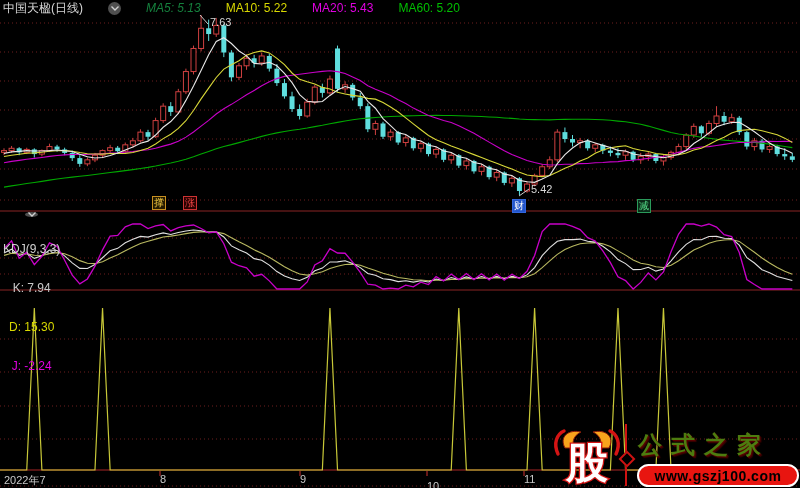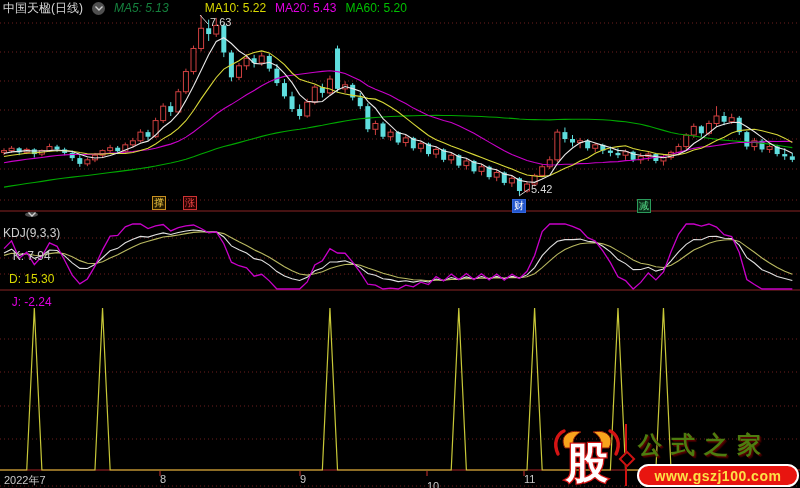--- a/index.html
+++ b/index.html
@@ -1,38 +1,38 @@
 <!DOCTYPE html>
 <html><head>
 <meta charset="utf-8">
 <style>
   html,body{margin:0;padding:0;background:#111;}
   #stage{position:relative;width:800px;height:488px;background:#000;overflow:hidden;
          font-family:"Liberation Sans","DejaVu Sans",sans-serif;}
   #chart-svg{position:absolute;left:0;top:0;}
-  .phdr{position:absolute;height:14px;display:flex;align-items:center;gap:9px;
+  .phdr{position:absolute;height:14px;display:flex;align-items:center;gap:25px;
         font-size:12px;line-height:14px;white-space:nowrap;z-index:5;}
   .picon{display:inline-flex;align-items:center;justify-content:center;
          width:13px;height:13px;border-radius:50%;background:#4f4f4f;}
   .picon svg{display:block;}
   .axlbl{position:absolute;font-size:11px;color:#c8c8c8;z-index:4;}
   .badge{position:absolute;width:12px;height:12px;font-size:10px;line-height:12px;
          text-align:center;border:1px solid;z-index:4;}
   .anno{position:absolute;font-size:11px;color:#d8d8d8;z-index:4;}
   
   #wm{position:absolute;left:552px;top:424px;width:246px;height:62px;z-index:9;}
   #wm-divider{position:absolute;left:73px;top:0;width:2px;height:62px;background:#cf1212;}
   #wm-diamond{position:absolute;left:69px;top:29px;width:8px;height:8px;border:2px solid #cf1212;
               background:#000;transform:rotate(45deg);}
   #wm-title{position:absolute;left:86px;top:5px;width:160px;font-family:Liberation Serif, serif;
             font-weight:bold;font-size:24px;color:#4d7c0f;letter-spacing:9px;
             text-shadow:1px 1px 0 #5a0000,2px 2px 1px #3a0000;white-space:nowrap;}
   #wm-pill{position:absolute;left:85px;top:40px;width:158px;height:19px;background:#e81510;
            border:2px solid #fff;border-radius:12px;display:flex;align-items:center;justify-content:center;
-           font-weight:bold;font-size:14px;color:#fde047;letter-spacing:0.5px;}
+           font-weight:bold;font-size:14px;color:#000000;letter-spacing:0.5px;}
   #wm-logo{position:absolute;left:0px;top:4px;}
 </style>
 </head>
 <body>
 
 <div id="stage">
   <svg id="chart-svg" width="800" height="488">
       <g>
         <line x1="0" y1="23" x2="800" y2="23" stroke="#6e1e1e" stroke-width="1" stroke-dasharray="1 3"></line>
         <line x1="0" y1="52" x2="800" y2="52" stroke="#6e1e1e" stroke-width="1" stroke-dasharray="1 3"></line>
@@ -294,21 +294,21 @@
     </svg>
 
   <div class="phdr" style="left:3px;top:1px;">
     <span style="color:#d8d8d8;">中国天楹(日线)</span>
     <span class="picon">
         <svg width="8" height="5">
           <polyline points="0.5,0.5 4,4 7.5,0.5" fill="none" stroke="#cfcfcf" stroke-width="1.4"></polyline>
         </svg>
       </span>
     <span style="color:#15803d;font-style:italic;">MA5: 5.13</span>
-    <span style="color:#d8d800;margin-left:27px;">MA10: 5.22</span>
+    <span style="color:#d8d800;">MA10: 5.22</span>
     <span style="color:#e000e0;">MA20: 5.43</span>
     <span style="color:#00c000;">MA60: 5.20</span>
   </div>
 
   <div class="phdr" style="left:3px;top:212px;flex-direction:column;">
     <span class="picon">
         <svg width="8" height="5">
           <polyline points="0.5,0.5 4,4 7.5,0.5" fill="none" stroke="#cfcfcf" stroke-width="1.4"></polyline>
         </svg>
       </span>

